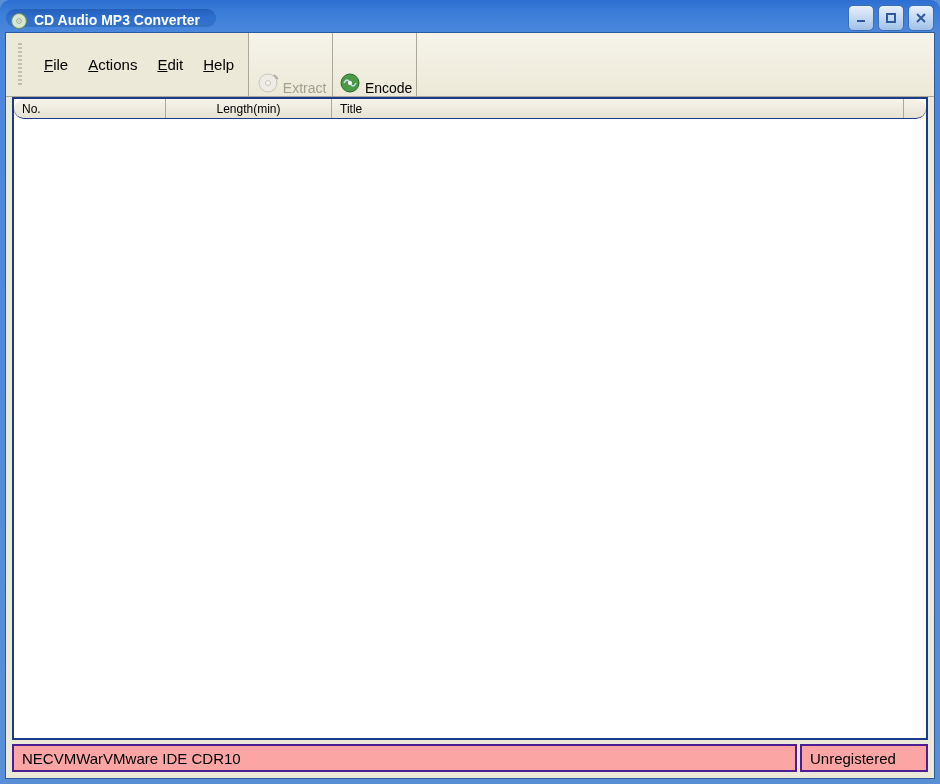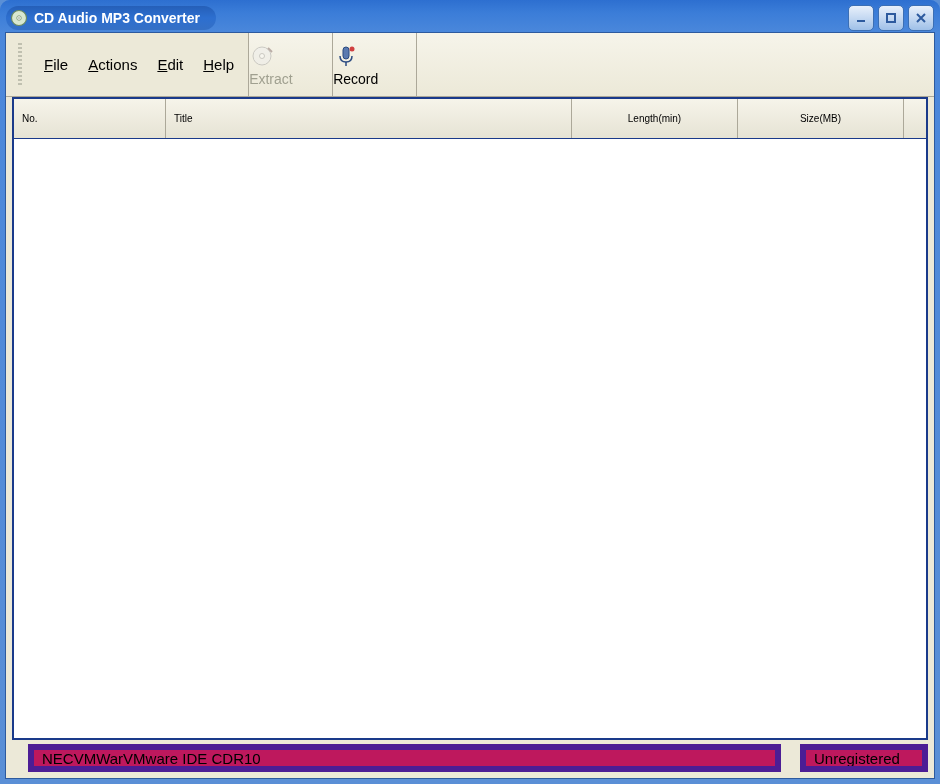--- a/index.html
+++ b/index.html
@@ -24,25 +24,24 @@
   border-radius: 10px 10px 0 0;
   display: flex;
   align-items: center;
   padding: 0 6px;
   color: #fff;
   font-weight: bold;
   font-size: 14px;
 }
 .title-inner {
   display: flex;
-  align-items: center;
   background: linear-gradient(to bottom, #255fb8 0%, #2d6fd0 50%, #3570c5 100%);
   border-radius: 14px;
   padding: 3px 16px 3px 4px;
-  height: 24px;
+  height: 18px;
   margin-top: 4px;
 }
 .title-icon {
   width: 18px; height: 18px; margin-right: 6px;
   display: inline-flex; align-items: center; justify-content: center;
 }
 .title-icon svg { width: 18px; height: 18px; }
 .win-controls {
   margin-left: auto;
   display: flex;
@@ -90,44 +89,44 @@
 .menu-item .ul { text-decoration: underline; }
 .toolbar {
   display: flex;
   flex: 1;
   align-items: stretch;
 }
 .tool-btn {
   width: 84px;
   border-right: 1px solid #aca899;
   display: flex;
-  flex-direction: column;
-  align-items: flex-start;
+  align-items: flex-end;
   justify-content: center;
   gap: 2px;
   font-size: 14px;
   background: linear-gradient(to bottom, #f6f4ea 0%, #ece9d8 100%);
   cursor: pointer;
 }
 .tool-btn.disabled { color: #a0a090; cursor: default; }
 .tool-btn.disabled svg { opacity: 0.45; filter: grayscale(80%); }
 .tool-icon { width: 26px; height: 26px; display: flex; align-items: center; justify-content: center; }
 .tool-icon svg { width: 24px; height: 24px; }
 .list-area {
   position: absolute;
   top: 64px; left: 6px; right: 6px; bottom: 38px;
   background: #fff;
   border: 2px solid #1a3a8a;
 }
 .list-header {
   display: flex;
-  height: 40px;
+  height: 20px;
   background: linear-gradient(to bottom, #f6f4ea 0%, #e6e3d4 100%);
   border-bottom: 1px solid #1a3a8a;
-  font-size: 10px;
+  font-size: 12px;
+  border-radius: 12px;
 }
 .col {
   border-right: 1px solid #aca899;
   padding: 3px 8px;
   display: flex;
   align-items: center;
   position: relative;
 }
 .col:last-child { border-right: none; }
 .col-no { width: 152px; }
@@ -136,28 +135,27 @@
 .col-size { width: 166px; justify-content: center; }
 .col-end { width: 22px; }
 .statusbar {
   position: absolute;
   left: 6px; right: 6px; bottom: 6px;
   height: 28px;
   display: flex;
   font-size: 15px;
 }
 .status-cell {
-  border: 6px solid #4c1d95;
-  background: #be185d;
+  border: 2px solid #4c1d95;
+  background: #fca5a5;
   padding: 3px 8px;
   display: flex;
   align-items: center;
   overflow: hidden;
   white-space: nowrap;
-  margin-left: 16px;
 }
 .status-left { flex: 1; margin-right: 3px; }
 .status-right { width: 128px; }
 </style>
 </head>
 <body>
 
 <div class="window">
   <div class="titlebar">
     <div class="title-inner">
@@ -205,46 +203,42 @@
                 <circle cx="12" cy="12" r="9" fill="#eee" stroke="#999"></circle>
                 <circle cx="12" cy="12" r="2.5" fill="#fff" stroke="#999"></circle>
                 <path d="M18 4 L22 8" stroke="#c44" stroke-width="2"></path>
               </svg>
           </span>
           <span>Extract</span>
         </div>
         <div class="tool-btn">
           <span class="tool-icon">
             <svg viewBox="0 0 24 24">
-                <rect x="9" y="3" width="6" height="12" rx="3" fill="#5a7ab0" stroke="#2a4a80"></rect>
-                <path d="M6 12 Q6 18 12 18 Q18 18 18 12" fill="none" stroke="#2a4a80" stroke-width="1.5"></path>
-                <line x1="12" y1="18" x2="12" y2="22" stroke="#2a4a80" stroke-width="1.5"></line>
-                <circle cx="18" cy="5" r="2.5" fill="#d04040"></circle>
+                <circle cx="12" cy="12" r="9" fill="#4a9a4a" stroke="#2a6a2a"></circle>
+                <path d="M6 12 Q9 6 12 12 T18 12" fill="none" stroke="#cde" stroke-width="1.5"></path>
+                <circle cx="12" cy="12" r="2" fill="#fff"></circle>
               </svg>
           </span>
-          <span>Record</span>
+          <span>Encode</span>
         </div>
         <div style="flex:1;border-right:none;background:linear-gradient(to bottom,#f6f4ea 0%,#ece9d8 100%);"></div>
       </div>
     </div>
 
     <div class="list-area">
       <div class="list-header">
         <div class="col col-no">
             <span>No.</span>
           </div>
+        <div class="col col-length">
+            <span>Length(min)</span>
+          </div>
         <div class="col col-title">
             <span>Title</span>
           </div>
-        <div class="col col-length">
-            <span>Length(min)</span>
-          </div>
-        <div class="col col-size">
-            <span>Size(MB)</span>
-          </div>
         <div class="col col-end"></div>
       </div>
     </div>
 
     <div class="statusbar">
       <div class="status-cell status-left">
           <span>NECVMWarVMware IDE CDR10</span>
         </div>
       <div class="status-cell status-right">
           <span>Unregistered</span>

